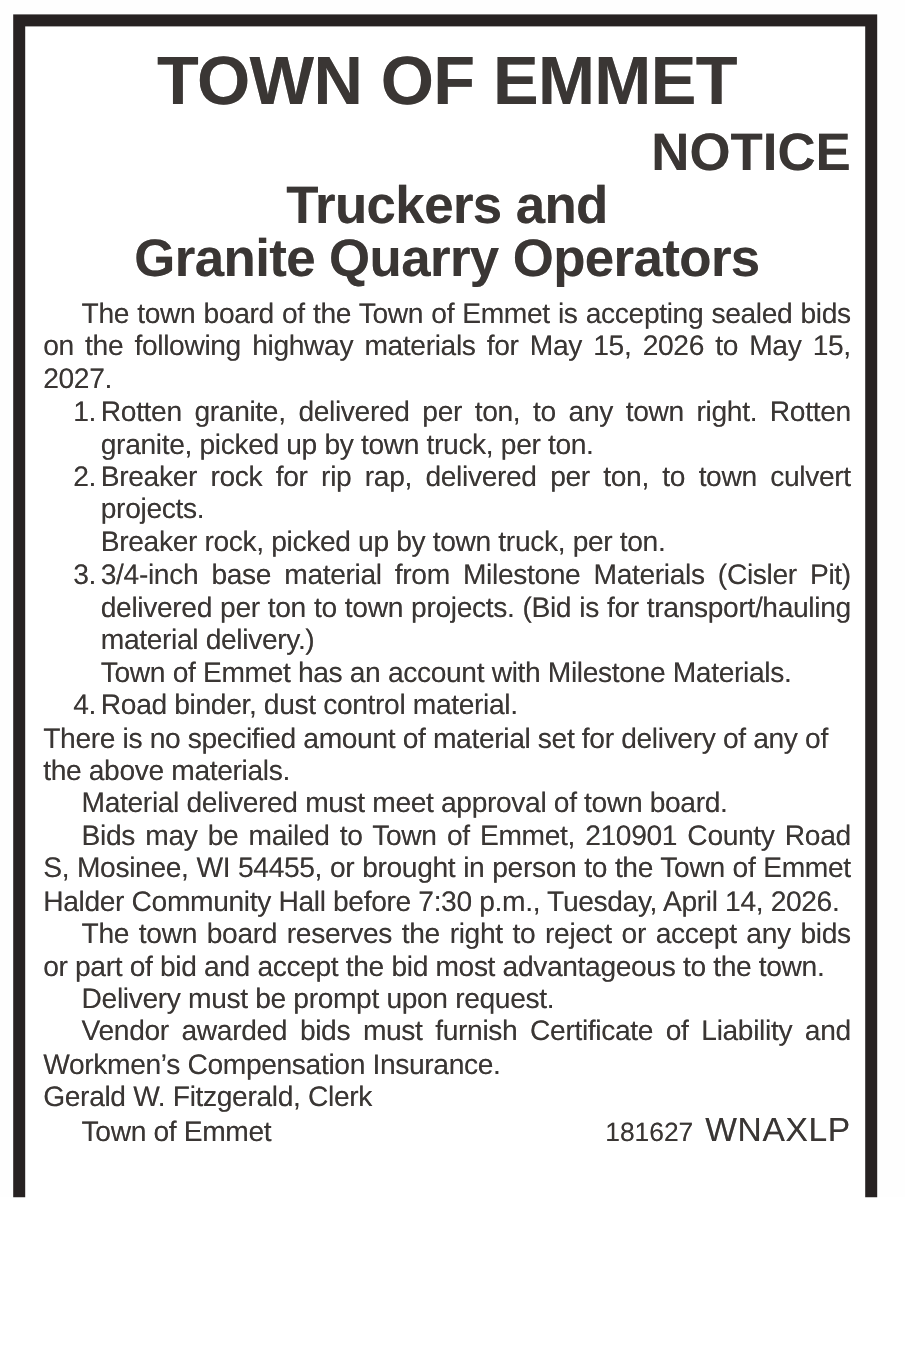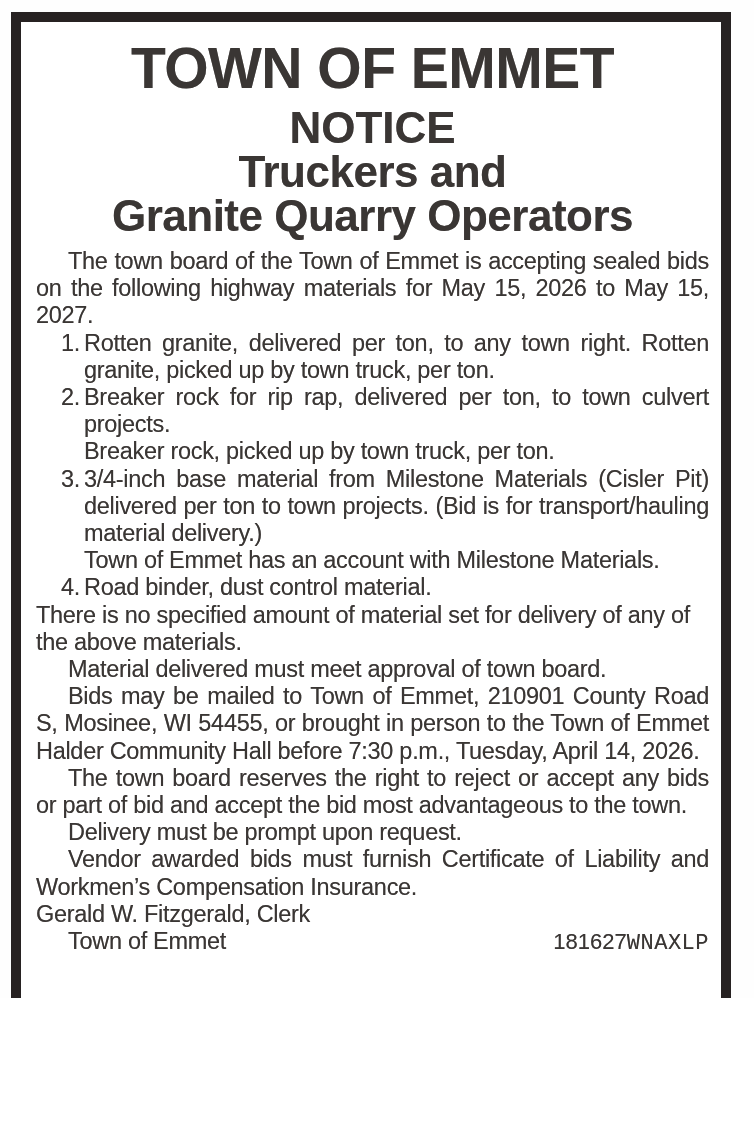--- a/index.html
+++ b/index.html
@@ -37,21 +37,21 @@
     font-weight: bold;
     text-align: center;
     letter-spacing: -0.5px;
     white-space: nowrap;
   }
   .ad-subtitle {
     margin: 6px 0 0 0;
     font-size: 44px;
     line-height: 44px;
     font-weight: bold;
-    text-align: center;
+    text-align: right;
   }
   .ad-heading {
     margin: 0;
     font-size: 44px;
     line-height: 44px;
     font-weight: bold;
     text-align: center;
     letter-spacing: -0.5px;
   }
   .ad-body {
@@ -81,24 +81,23 @@
   .sig-left { margin-left: 32px; }
   .footer-tag {
     white-space: nowrap;
     letter-spacing: 0;
   }
   .footer-num {
     font-size: 22px;
     letter-spacing: 0;
   }
   .footer-code {
-    font-size: 22px;
-    margin-left: 0;
+    font-size: 28px;
+    margin-left: 10px;
     letter-spacing: 0.5px;
-    font-family: Liberation Mono, monospace;
   }
 </style>
 </head>
 <body>
 
 <div class="page">
   <div class="ad-frame">
     <div class="ad-content">
 
       <h1 class="ad-title">TOWN OF EMMET</h1>

